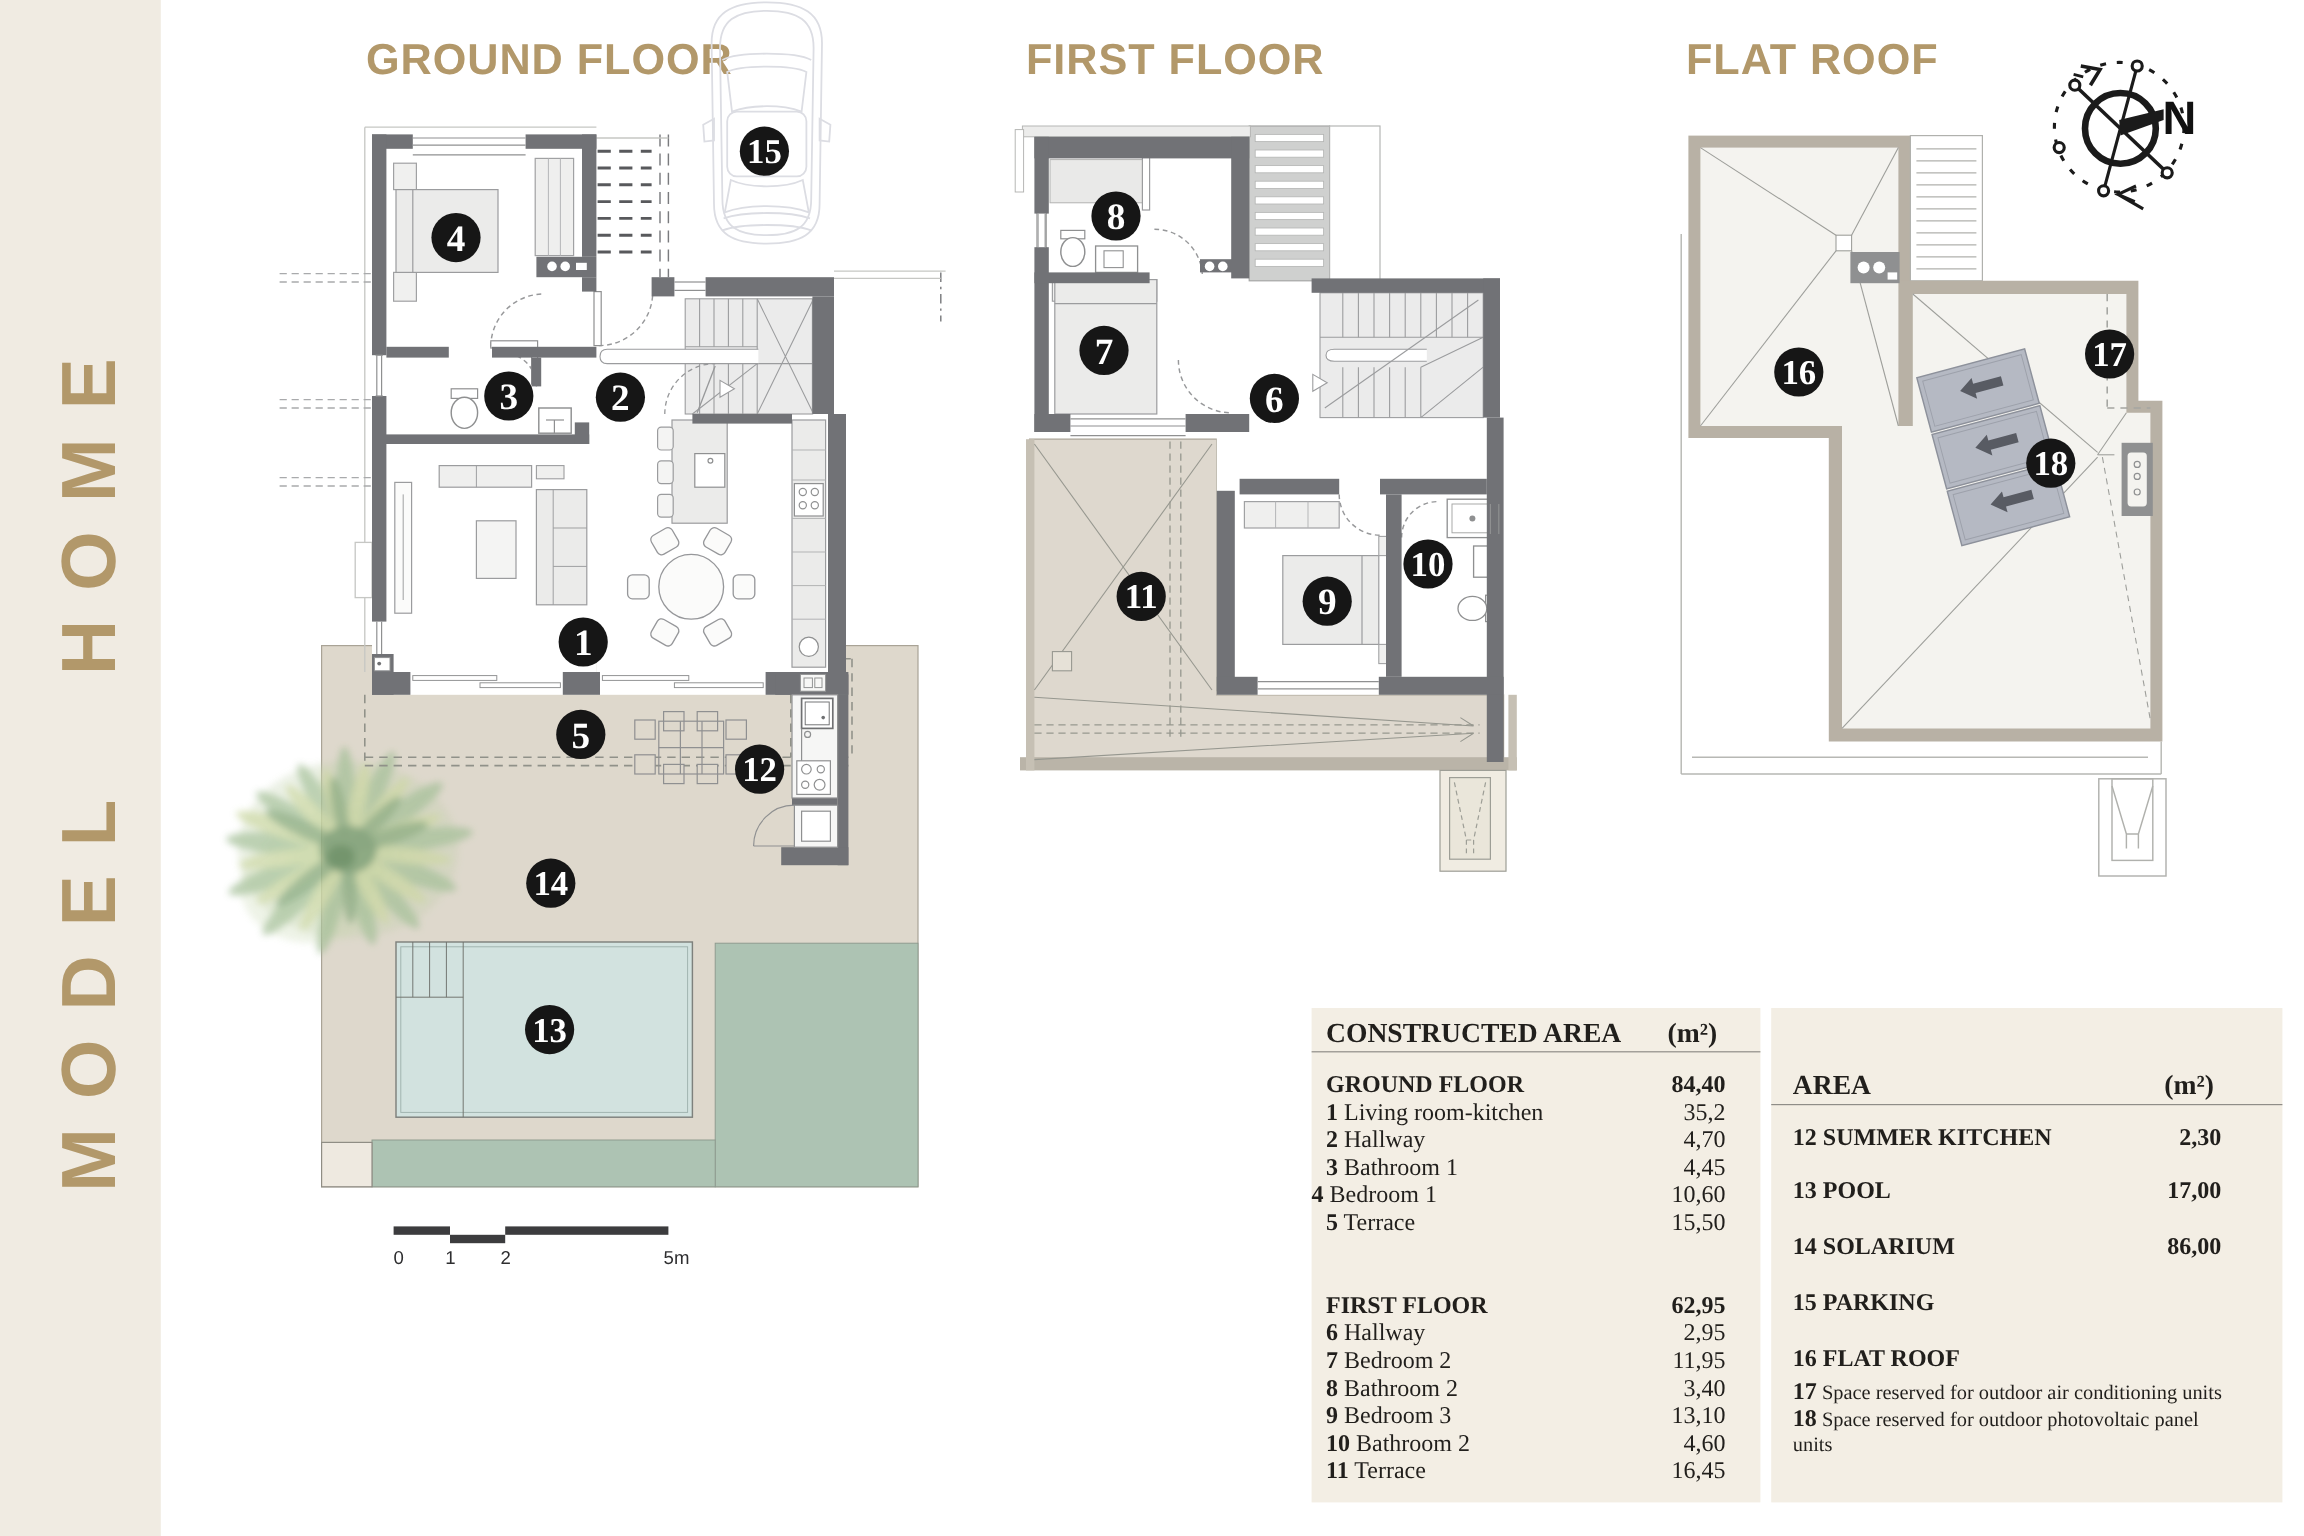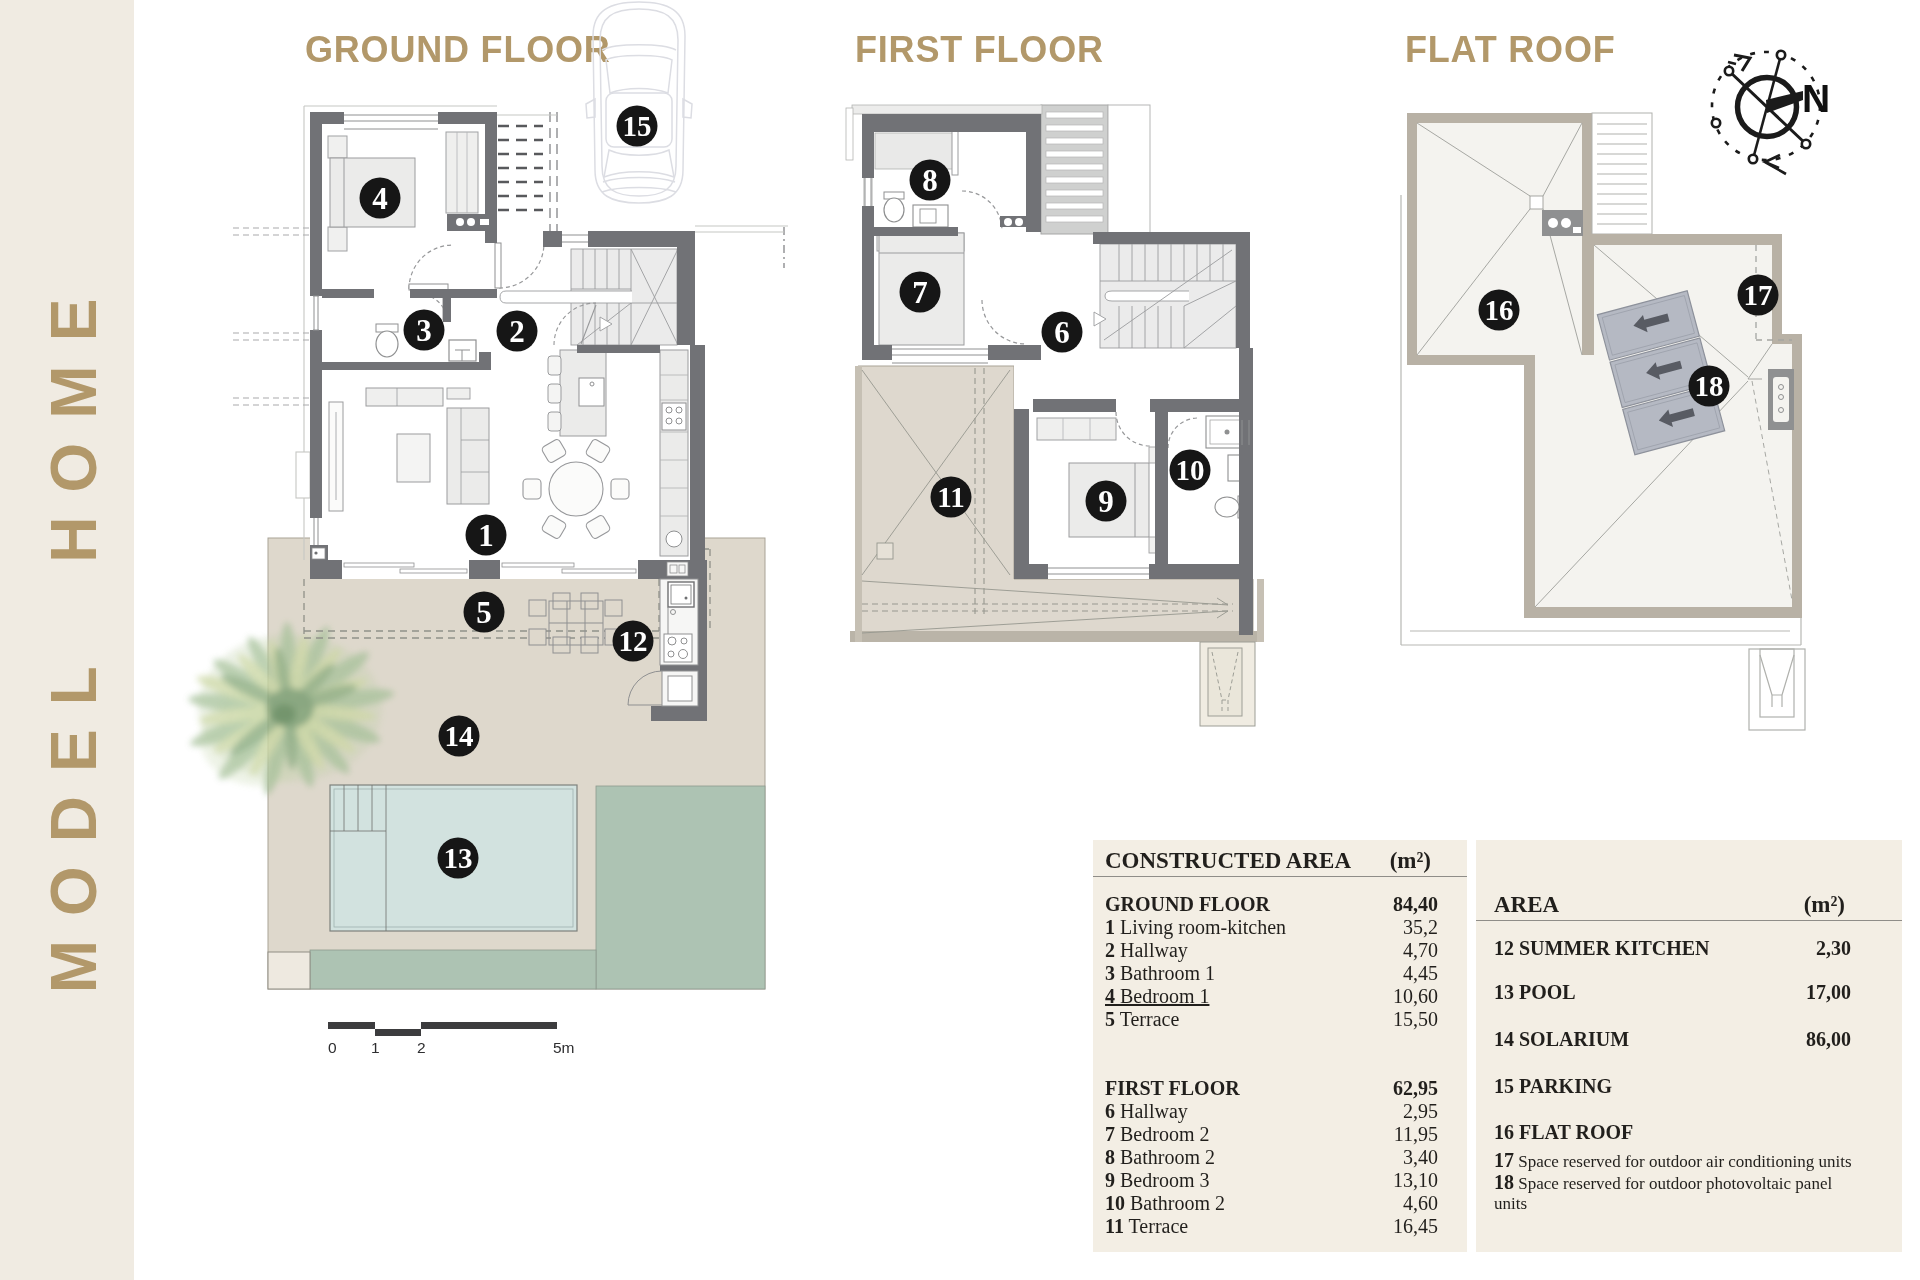--- a/index.html
+++ b/index.html
@@ -685,21 +685,21 @@
     </div>
   <div class="row" style="top:99px;">
       <span class="nm" style="left:12px;"><span class="b">2</span> Hallway</span>
       <span class="vl" style="right:29px;">4,70</span>
     </div>
   <div class="row" style="top:122px;">
       <span class="nm" style="left:12px;"><span class="b">3</span> Bathroom 1</span>
       <span class="vl" style="right:29px;">4,45</span>
     </div>
   <div class="row" style="top:145px;">
-      <span class="nm" style="left:12px;text-decoration:underline;"><span class="b">4</span> Bedroom 1</span>
+      <span class="nm" style="left:0;"><span class="b">4</span> Bedroom 1</span>
       <span class="vl" style="right:29px;">10,60</span>
     </div>
   <div class="row" style="top:168px;">
       <span class="nm" style="left:12px;"><span class="b">5</span> Terrace</span>
       <span class="vl" style="right:29px;">15,50</span>
     </div>
   <div class="row" style="top:237px;">
       <span class="nm b" style="left:12px;">FIRST FLOOR</span>
       <span class="vl b" style="right:29px;">62,95</span>
     </div>

